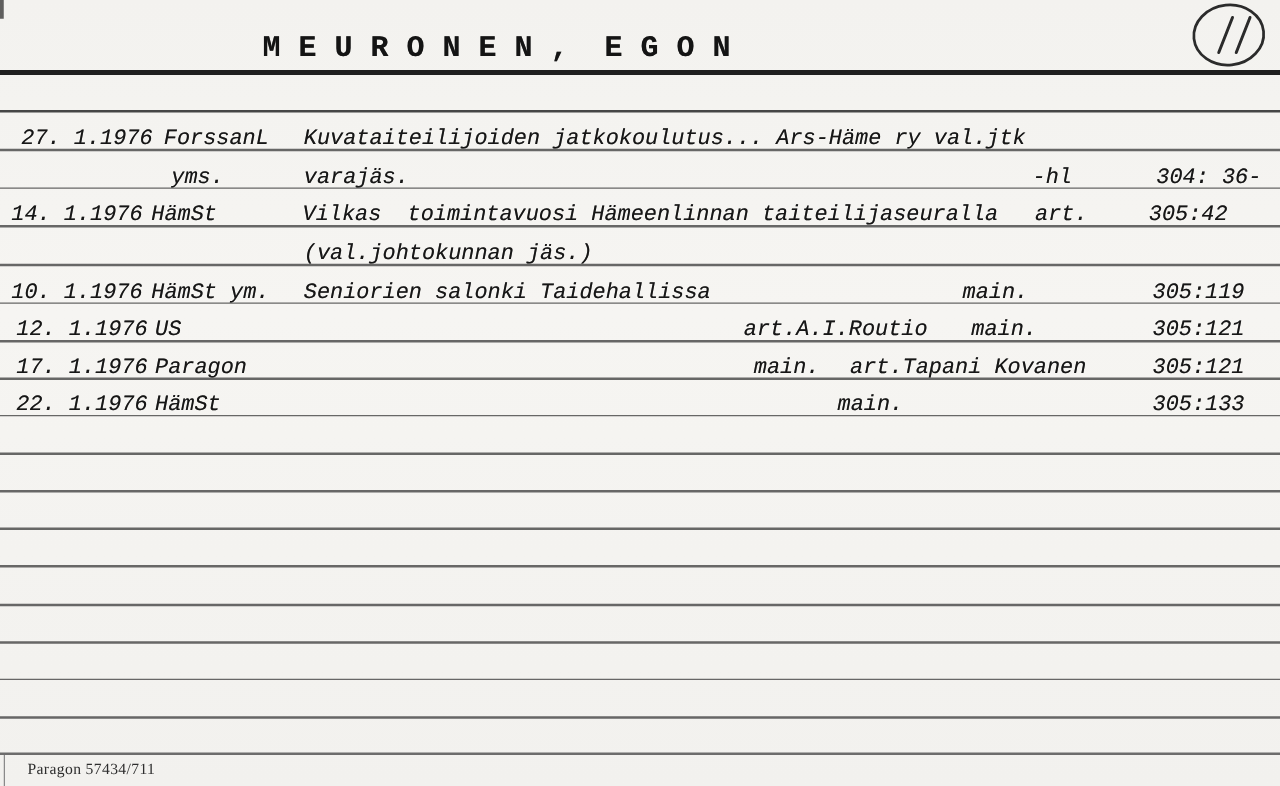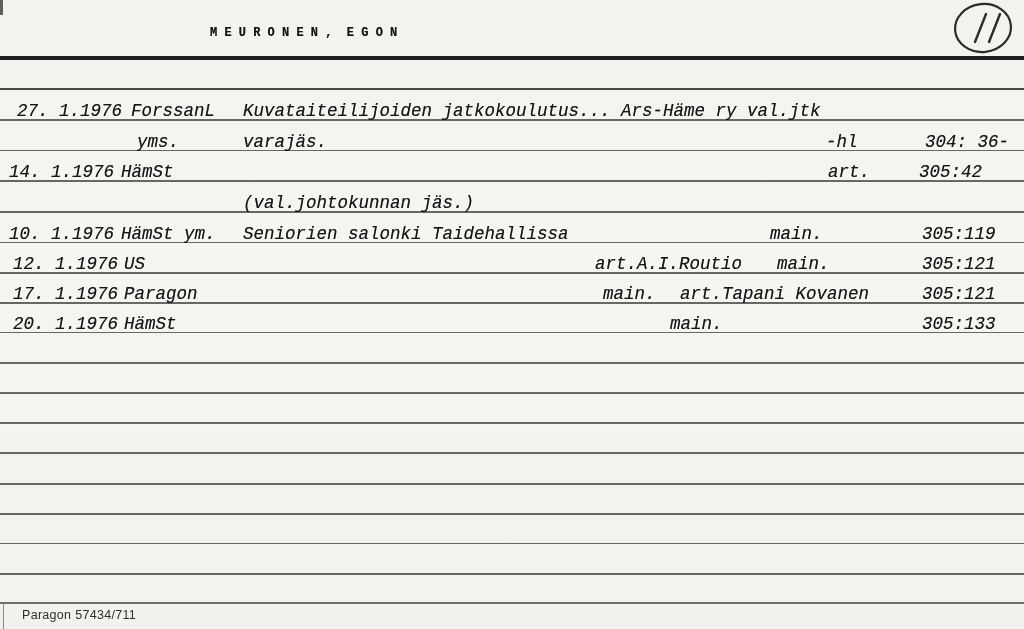--- a/index.html
+++ b/index.html
@@ -25,31 +25,31 @@
   .t {
     position: absolute;
     font-size: 17.5px; line-height: 20px;
     white-space: pre;
     color: #161616;
     text-shadow: 0 0 0.5px rgba(20,20,20,0.55);
     font-style: italic;
   }
   .title {
     position: absolute; left: 210px; top: 26px;
-    font-size: 12px; white-space: pre;
+    font-size: 24px; white-space: pre;
     color: #141414; font-weight: bold;
     text-shadow: 0 0 0.5px rgba(20,20,20,0.6);
   }
   .corner {
     position: absolute; left: 948px; top: 0px;
     width: 70px; height: 58px;
   }
   .footer {
     position: absolute; left: 22px; top: 608px;
-    font-family: Liberation Sans, sans-serif;
+    font-family: Liberation Serif, serif;
     font-size: 12.5px; color: #2e2e2e; letter-spacing: 0.3px;
   }
   .edge-mark-top {
     position: absolute; left: 0; top: 0; width: 3px; height: 15px;
     background: #3a3a3a; opacity: 0.8;
   }
   .edge-mark-bottom {
     position: absolute; left: 3px; top: 604px; width: 1px; height: 25px;
     background: #8a8a8a;
   }
@@ -95,20 +95,21 @@
   <span class="t" style="left:17px;  top:101px">27. 1.1976</span>
   <span class="t" style="left:131px; top:101px">ForssanL</span>
   <span class="t" style="left:243px; top:101px">Kuvataiteilijoiden jatkokoulutus... Ars-Häme ry val.jtk</span>
   <span class="t" style="left:137px; top:131.5px">yms.</span>
   <span class="t" style="left:243px; top:131.5px">varajäs.</span>
   <span class="t" style="left:826px; top:131.5px">-hl</span>
   <span class="t" style="left:925px; top:131.5px">304: 36-</span>
 
   <span class="t" style="left:9px;   top:162px">14. 1.1976</span>
   <span class="t" style="left:121px; top:162px">HämSt</span>
+  <span class="t" style="left:242px; top:162px">Vilkas  toimintavuosi Hämeenlinnan taiteilijaseuralla</span>
   <span class="t" style="left:828px; top:162px">art.</span>
   <span class="t" style="left:919px; top:162px">305:42</span>
   <span class="t" style="left:243px; top:193px">(val.johtokunnan jäs.)</span>
 
   <span class="t" style="left:9px;   top:223.5px">10. 1.1976</span>
   <span class="t" style="left:121px; top:223.5px">HämSt ym.</span>
   <span class="t" style="left:243px; top:223.5px">Seniorien salonki Taidehallissa</span>
   <span class="t" style="left:770px; top:223.5px">main.</span>
   <span class="t" style="left:922px; top:223.5px">305:119</span>
 
@@ -117,20 +118,20 @@
   <span class="t" style="left:595px; top:254px">art.A.I.Routio</span>
   <span class="t" style="left:777px; top:254px">main.</span>
   <span class="t" style="left:922px; top:254px">305:121</span>
 
   <span class="t" style="left:13px;  top:284px">17. 1.1976</span>
   <span class="t" style="left:124px; top:284px">Paragon</span>
   <span class="t" style="left:603px; top:284px">main.</span>
   <span class="t" style="left:680px; top:284px">art.Tapani Kovanen</span>
   <span class="t" style="left:922px; top:284px">305:121</span>
 
-  <span class="t" style="left:13px;  top:313.5px">20. 1.1976</span>
+  <span class="t" style="left:13px;  top:313.5px">22. 1.1976</span>
   <span class="t" style="left:124px; top:313.5px">HämSt</span>
   <span class="t" style="left:670px; top:313.5px">main.</span>
   <span class="t" style="left:922px; top:313.5px">305:133</span>
 
   <div class="footer">Paragon 57434/711</div>
 
 </div>
 
 </body></html>

